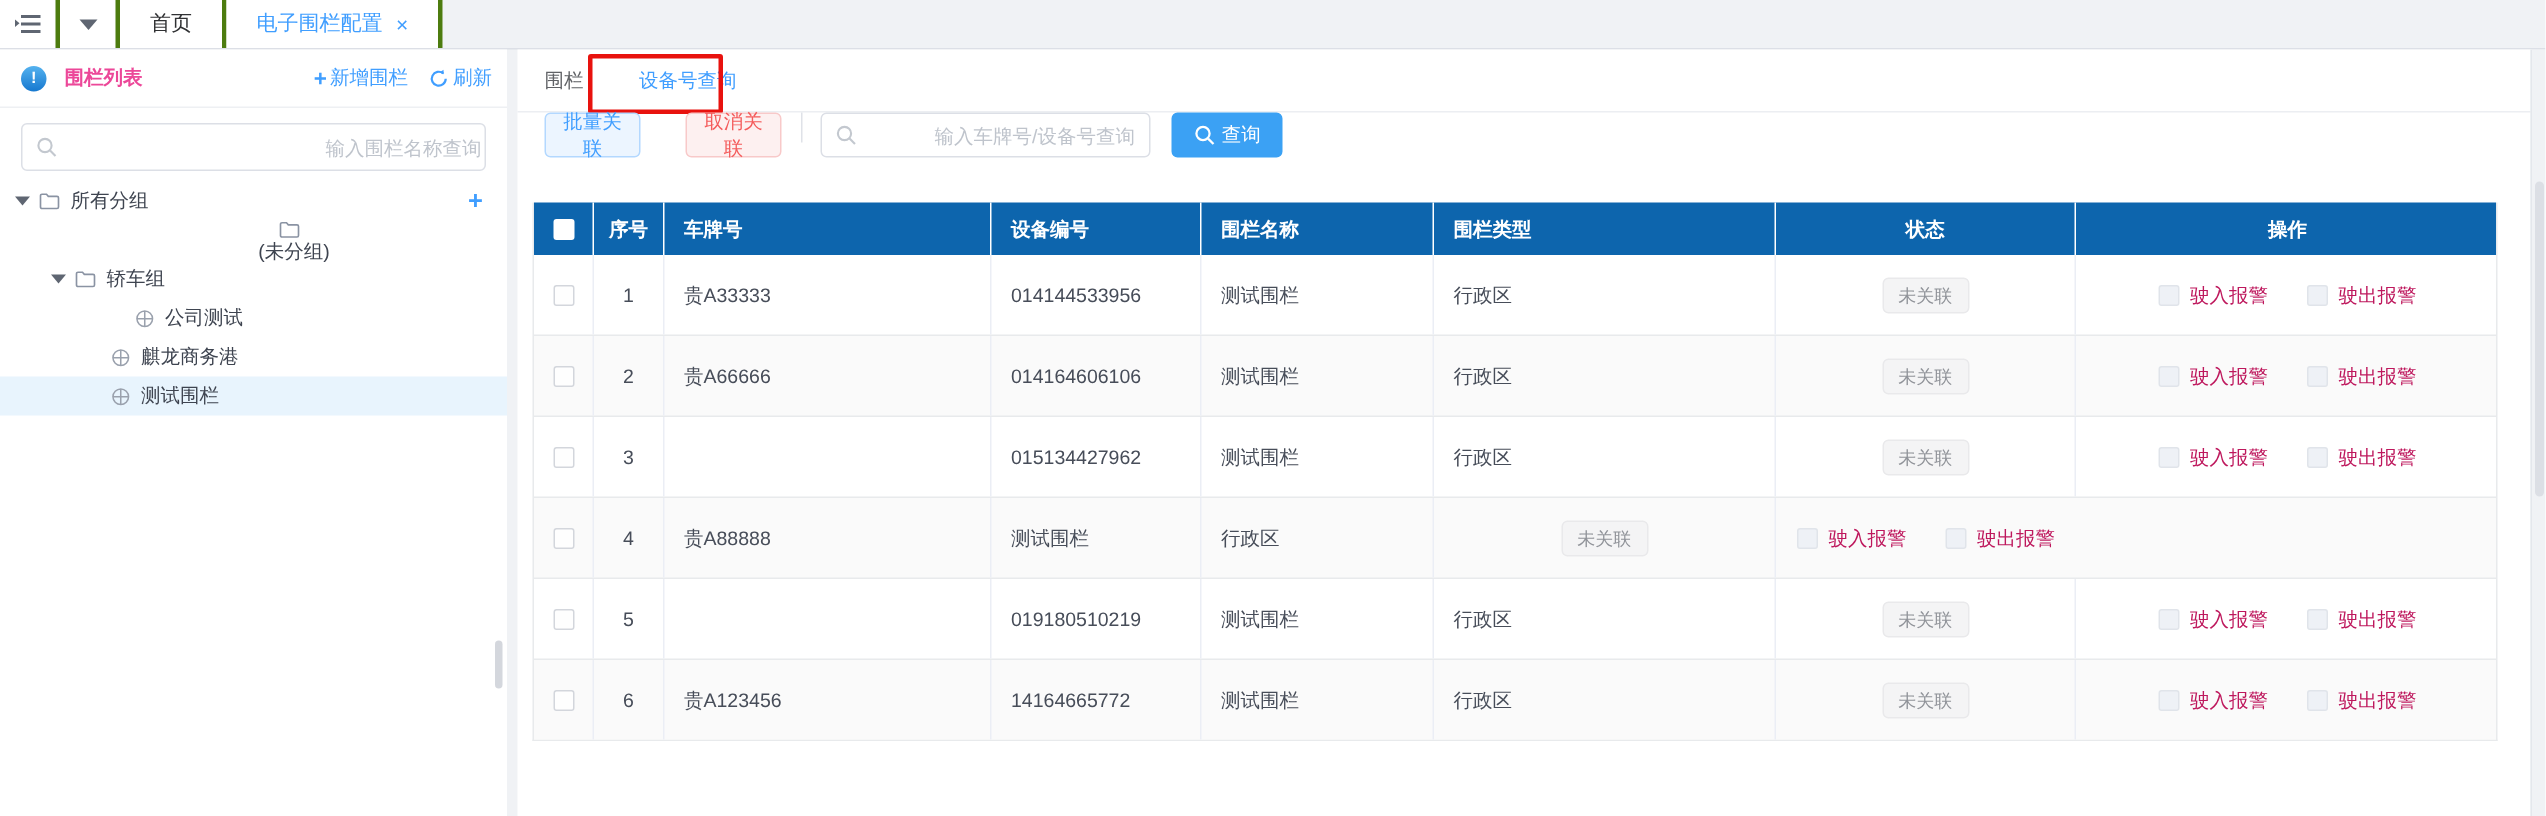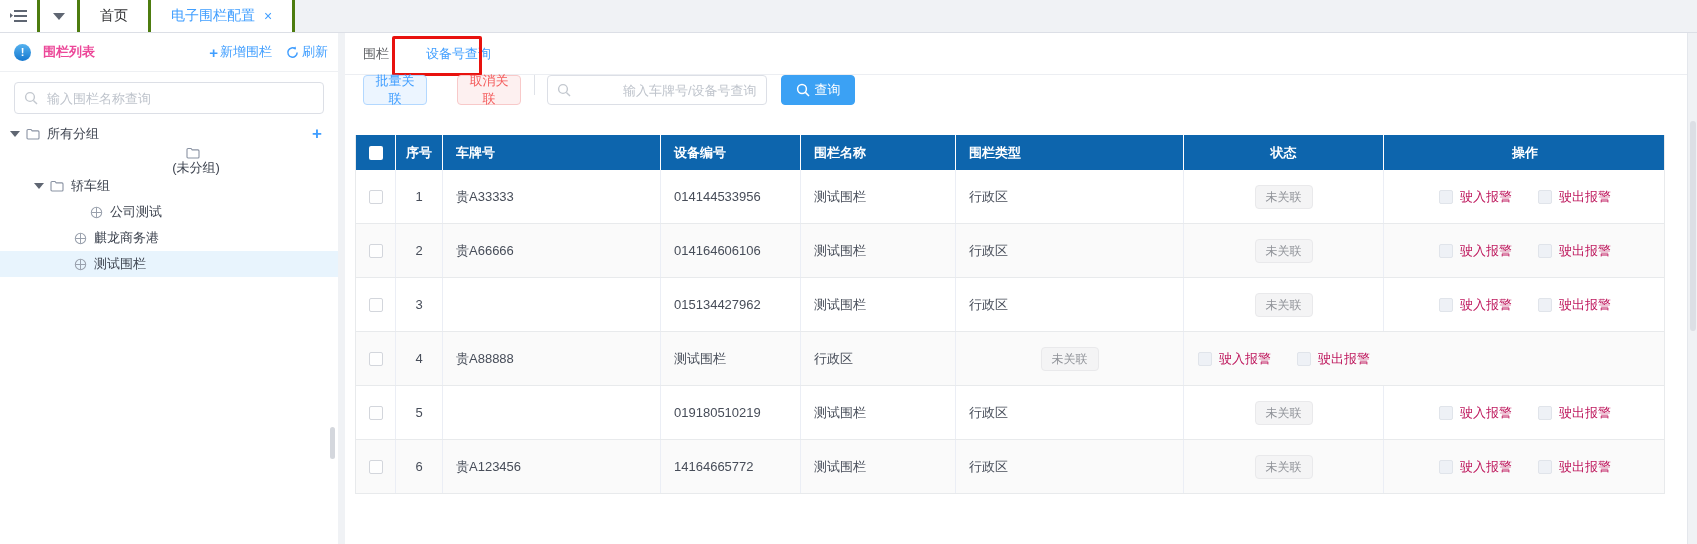--- a/index.html
+++ b/index.html
@@ -20,21 +20,21 @@
   #sidebar-header{height:38px;border-bottom:1px solid #eef0f3;display:flex;align-items:center;padding:0 10px 0 14px;}
   .info-circle{width:17px;height:17px;border-radius:50%;background:linear-gradient(180deg,#55b2ef,#1678cf);color:#fff;font-size:11px;font-weight:bold;display:flex;align-items:center;justify-content:center;margin-right:12px;}
   #sidebar-title{color:#ec4899;font-size:13px;flex:0 0 auto;font-weight:bold;}
   #sidebar-header .spacer{flex:1;}
   .side-link{color:#409eff;font-size:13px;display:flex;align-items:center;cursor:pointer;white-space:nowrap;}
   .side-link + .side-link{margin-left:14px;}
   .side-link .plus{font-size:15px;margin-right:2px;font-weight:bold;}
   .side-link svg{margin-right:3px;}
   #sidebar-search{position:absolute;left:14px;right:14px;top:49px;height:30px;border:1px solid #dcdfe6;border-radius:4px;background:#fff;display:flex;align-items:center;}
   #sidebar-search svg{margin:0 7px 0 9px;flex:0 0 auto;}
-  #sidebar-search input{border:0;outline:0;flex:1;font-size:13px;color:#474d59;background:transparent;font-family:inherit;}
+  #sidebar-search input{border:0;outline:0;flex:1;font-size:13px;color:#474d59;background:transparent;font-family:inherit;text-align:right;}
   #sidebar-search input::placeholder{color:#bfc4cc;}
   #fence-tree{position:absolute;left:0;right:0;top:88px;}
   .tree-row{position:relative;height:26px;display:flex;align-items:center;cursor:pointer;color:#3e4450;}
   .tree-row.selected{background:#e8f4fd;}
   .tree-caret{width:0;height:0;border-left:5px solid transparent;border-right:5px solid transparent;border-top:6px solid #5f6672;margin-right:6px;flex:0 0 auto;}
   .tree-caret.placeholder{border:0;width:10px;margin-right:6px;}
   .tree-icon{margin-right:7px;flex:0 0 auto;display:flex;}
   .tree-add{position:absolute;right:16px;top:3px;color:#409eff;font-size:17px;font-weight:bold;line-height:20px;}
   #sidebar-scrollthumb{position:absolute;right:3px;top:394px;width:5px;height:32px;border-radius:3px;background:#d4d7dd;}
 

